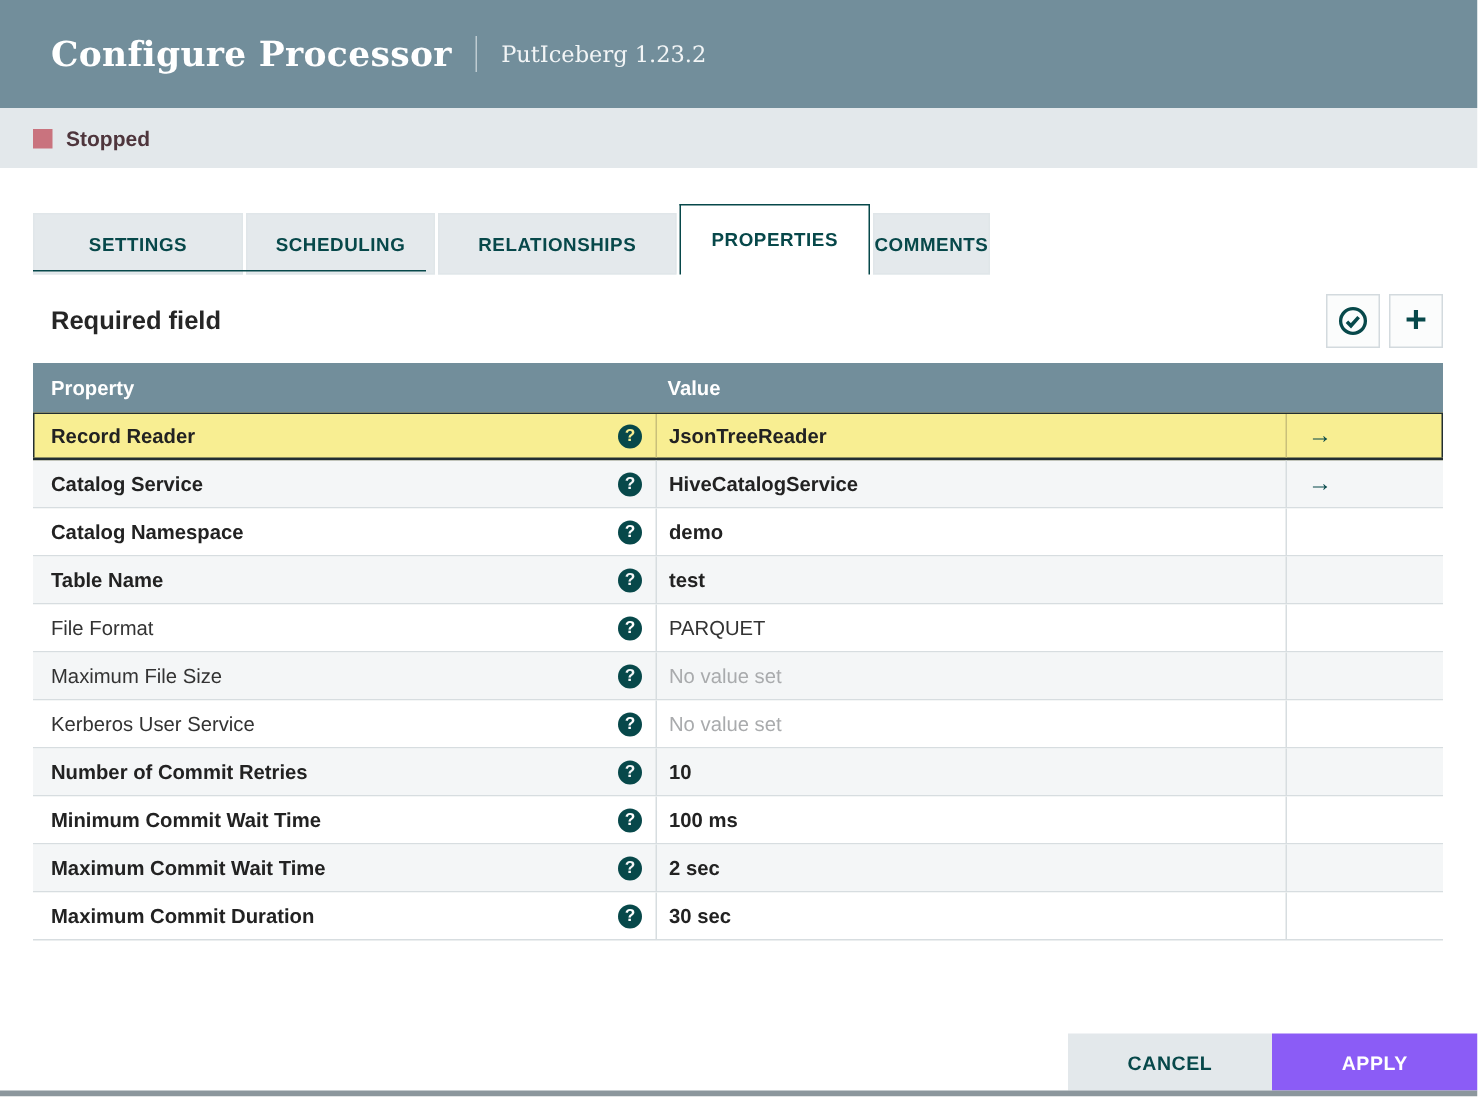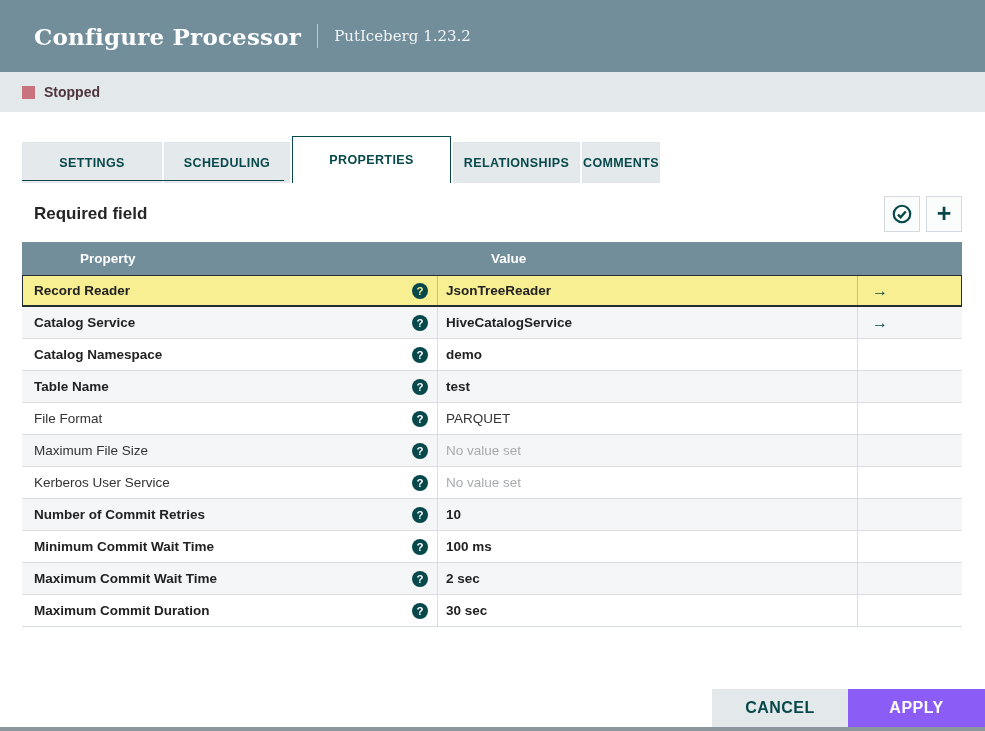--- a/index.html
+++ b/index.html
@@ -31,21 +31,21 @@
   
   .toolbar { display:flex; align-items:center; justify-content:space-between; padding:0 23px 0 34px; margin-top:13px; height:36px; }
   .required-label { font-size:17px; font-weight:bold; color:#262626; }
   .toolbar-buttons { display:flex; gap:6px; }
   .icon-btn { width:36px; height:36px; background:#FBFCFC; border:1px solid #D3DADE; display:flex; align-items:center; justify-content:center; cursor:pointer; }
   .icon-btn svg { display:block; }
   .plus-glyph { font-size:25px; font-weight:bold; color:#07484A; line-height:1; margin-top:-2px; }
 
   
   .ptable { margin:10px 23px 0 22px; width:940px; font-size:13.5px; }
-  .thead { display:grid; grid-template-columns:415px 420px 1fr; height:33px; background:#728E9B; align-items:center; color:#fff; font-weight:bold;padding-left:46px; }
+  .thead { display:grid; grid-template-columns:415px 420px 1fr; height:33px; background:#728E9B; align-items:center; color:#fff; font-weight:bold; }
   .thead .hcell:first-child { padding-left:12px; }
   .thead .hcell:nth-child(2) { padding-left:8px; }
   .row { display:grid; grid-template-columns:415px 420px 1fr; height:32px; align-items:stretch;
          border-bottom:1px solid #D7DDE0; background:#fff; cursor:pointer; }
   .row.alt { background:#F4F6F7; }
   .row.selected { background:#F8EE92; border-top:1px solid #222E32; border-bottom:2px solid #222E32;
                   box-shadow:inset 1px 0 0 #222E32, inset -1px 0 0 #222E32; }
   .cell { display:flex; align-items:center; }
   .cell.prop { padding-left:12px; padding-right:9px; justify-content:space-between; }
   .cell.val, .cell.goto { border-left:1px solid #D7DDE0; }
@@ -55,21 +55,21 @@
   .pname { color:#333; }
   .row.req .pname, .row.req .vtext { font-weight:bold; color:#222; }
   .vtext { color:#333; }
   .vtext.placeholder { color:#A9ABAD; font-weight:normal; }
   .help-icon { width:16px; height:16px; border-radius:50%; background:#07484A; color:var(--rowbg,#fff);
                font-size:11.5px; font-weight:bold; display:flex; align-items:center; justify-content:center; flex:none; }
   .arrow-icon { color:#07484A; font-weight:bold; font-size:16px; }
 
   
   .footer { position:absolute; right:0; bottom:4px; display:flex; }
-  .btn { height:38px; border:none; font-family:"Liberation Sans", sans-serif; font-size:16px; font-weight:bold; letter-spacing:.03em; cursor:pointer; }
+  .btn { height:38px; border:none; font-family:"Liberation Sans", sans-serif; font-size:13px; font-weight:bold; letter-spacing:.03em; cursor:pointer; }
   .btn.cancel { width:136px; background:#E3E8EB; color:#07484A; }
   .btn.apply  { width:137px; background:#8b5cf6; color:#fff; }
   .bottom-strip { position:absolute; left:0; bottom:0; width:100%; height:4px; background:#8C979D; }
 </style>
 </head>
 <body>
 
 <div class="dialog">
 
   <div class="header">
@@ -80,22 +80,22 @@
 
   <div class="statusbar">
     <span class="status-square"></span>
     <span class="status-label">Stopped</span>
   </div>
 
   <div class="tabstrip">
     <div class="tab-underline"></div>
   <div class="tab">SETTINGS</div>
       <div class="tab">SCHEDULING</div>
+      <div class="tab">RELATIONSHIPS</div>
       <div class="tab active">PROPERTIES</div>
-      <div class="tab">RELATIONSHIPS</div>
       <div class="tab">COMMENTS</div>
     </div>
 
   <div class="toolbar">
     <span class="required-label">Required field</span>
     <div class="toolbar-buttons">
       <button class="icon-btn">
         <span>
           <svg width="22" height="22" viewBox="0 0 24 24">
             <circle cx="12" cy="12" r="9" fill="none" stroke="#07484A" stroke-width="2.4"></circle>

